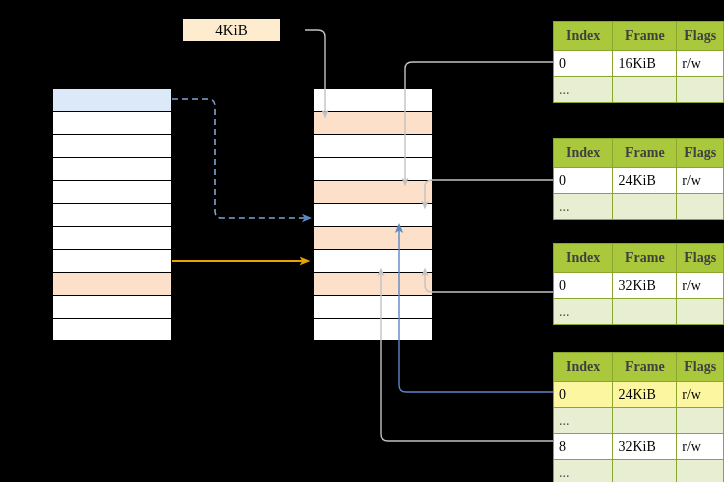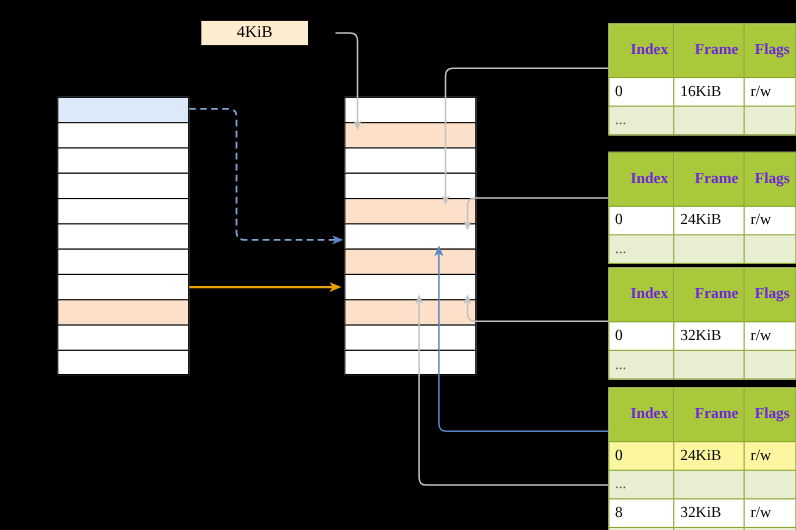--- a/index.html
+++ b/index.html
@@ -39,24 +39,24 @@
   
   .ptable{
     position:absolute;
     border-collapse:collapse;
     background:#fff;
     font-size:14px;
     font-family:"Liberation Serif", serif;
   }
   .ptable th{
     background:#a9c83c;
-    color:#6d28d9;
+    color:#404040;
     font-weight:bold;
-    text-align:right;
-    padding:16px 5px;
+    text-align:center;
+    padding:6px 5px;
     border:1px solid #8aa62f;
     font-size:14px;
     white-space:nowrap;
   }
   .ptable td{
     border:1px solid #8aa62f;
     padding:2px 5px;
     background:#ffffff;
     height:21px;
     font-size:14px;

